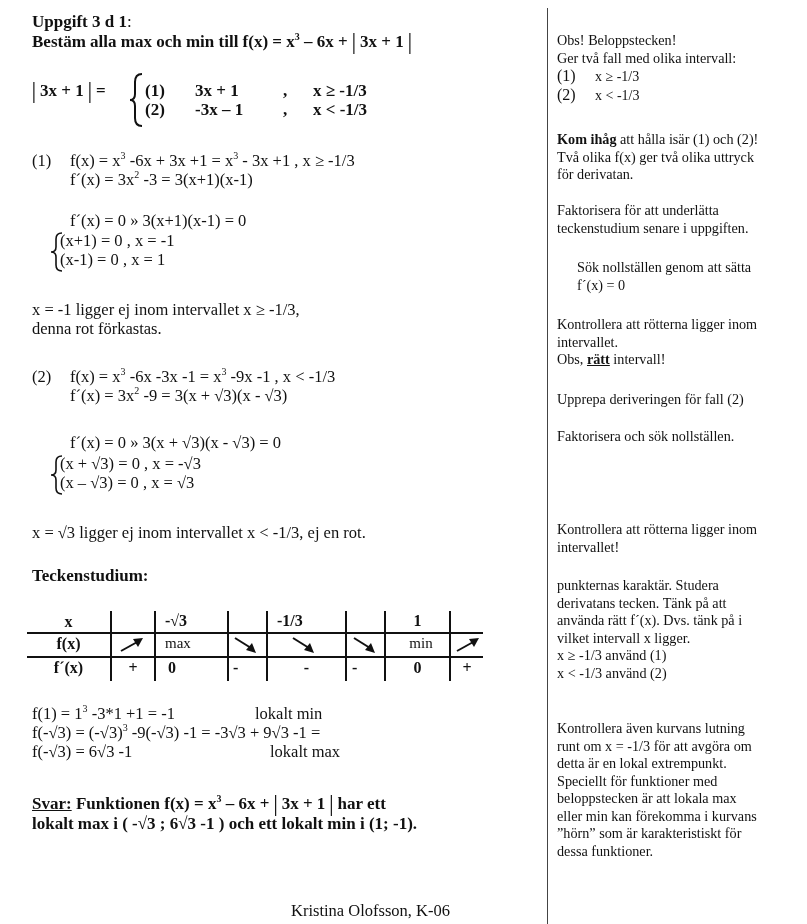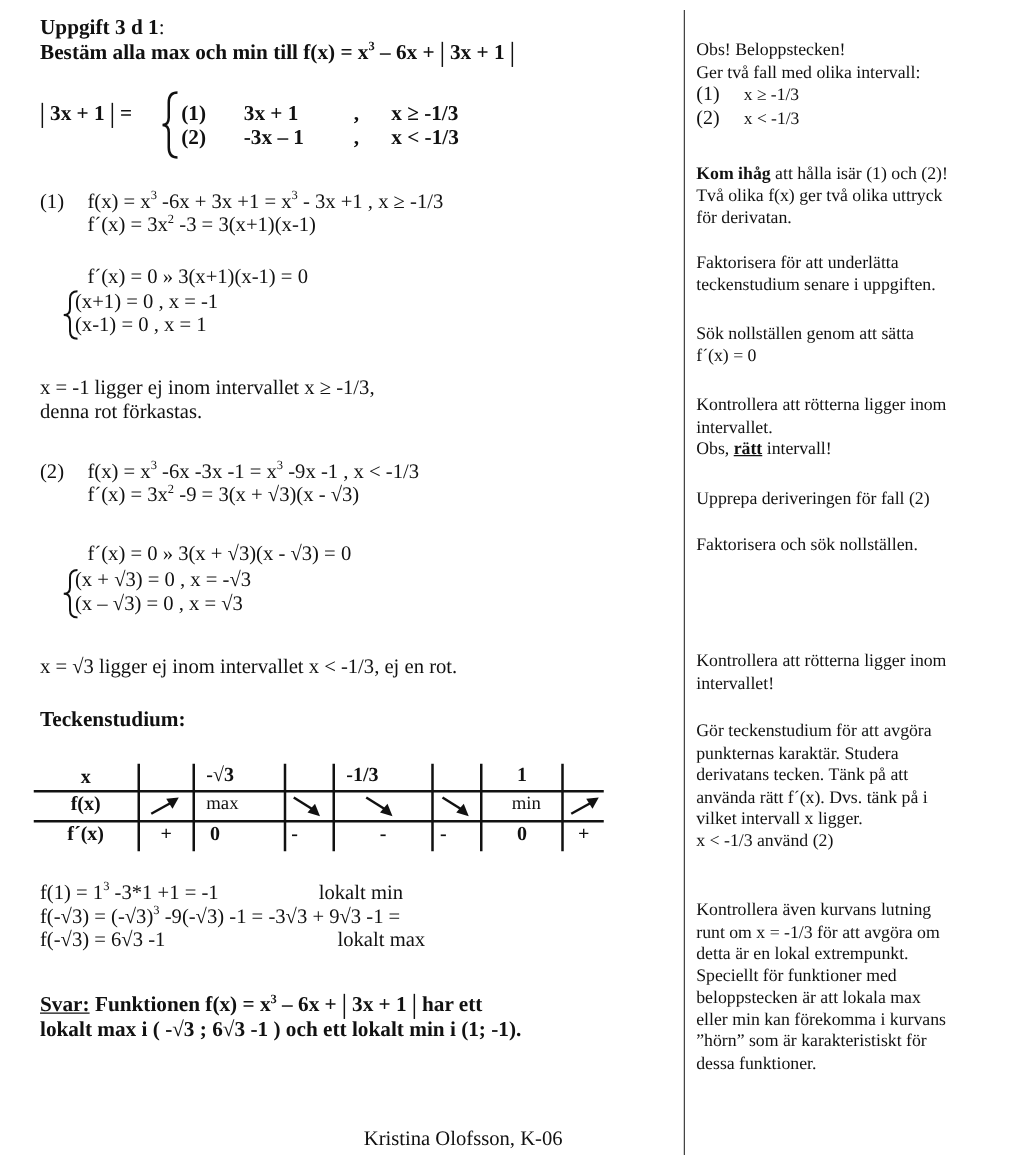--- a/index.html
+++ b/index.html
@@ -159,45 +159,45 @@
   <div><b>Kom ihåg</b><span> att hålla isär (1) och (2)!</span></div>
   <div>Två olika f(x) ger två olika uttryck</div>
   <div>för derivatan.</div>
 </div>
 
 <div class="side" style="top:202px;">
   <div>Faktorisera för att underlätta</div>
   <div>teckenstudium senare i uppgiften.</div>
 </div>
 
-<div class="side" style="top:259px;">
+<div class="side" style="top:259px;margin-left:20px;">
   <div>Sök nollställen genom att sätta</div>
   <div>f´(x) = 0</div>
 </div>
 
 <div class="side" style="top:316px;">
   <div>Kontrollera att rötterna ligger inom</div>
   <div>intervallet.</div>
   <div><span>Obs, </span><b><u>rätt</u></b><span> intervall!</span></div>
 </div>
 
 <div class="side" style="top:391px;">Upprepa deriveringen för fall (2)</div>
 <div class="side" style="top:428px;">Faktorisera och sök nollställen.</div>
 
 <div class="side" style="top:521px;">
   <div>Kontrollera att rötterna ligger inom</div>
   <div>intervallet!</div>
 </div>
 
 <div class="side" style="top:577px;">
-  <div>Gör teckenstudium för att avgöra</div>
   <div>punkternas karaktär. Studera</div>
   <div>derivatans tecken. Tänk på att</div>
   <div>använda rätt f´(x). Dvs. tänk på i</div>
   <div>vilket intervall x ligger.</div>
+  <div>x ≥ -1/3 använd (1)</div>
   <div>x &lt; -1/3 använd (2)</div>
 </div>
 
 <div class="side" style="top:720px;">
   <div>Kontrollera även kurvans lutning</div>
   <div>runt om x = -1/3 för att avgöra om</div>
   <div>detta är en lokal extrempunkt.</div>
   <div>Speciellt för funktioner med</div>
   <div>beloppstecken är att lokala max</div>
   <div>eller min kan förekomma i kurvans</div>

